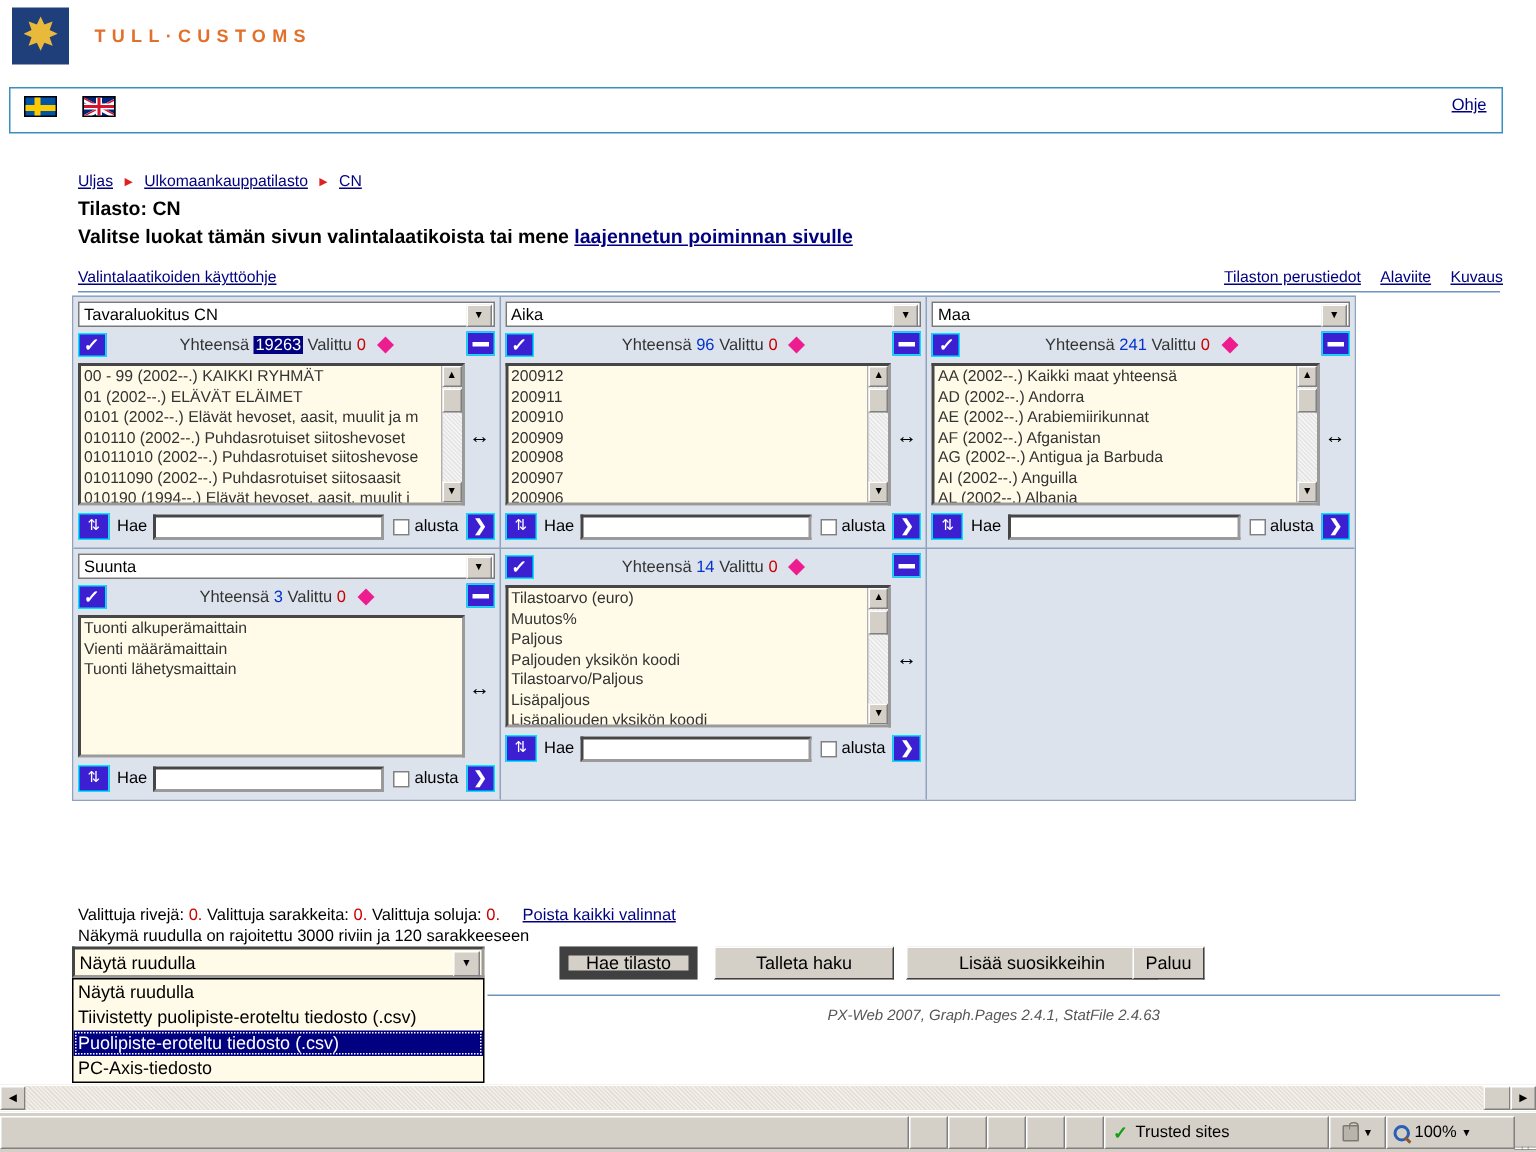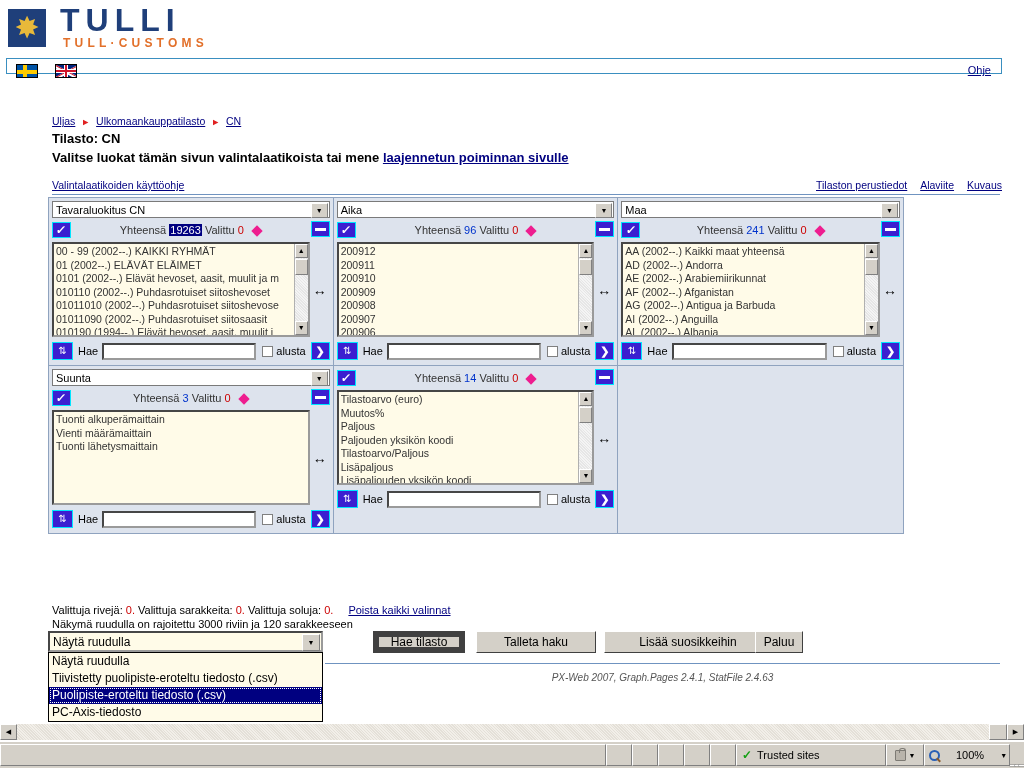--- a/index.html
+++ b/index.html
@@ -31,21 +31,21 @@
     letter-spacing:6px; line-height:30px;
   }
   #logo-text .tull {
     font-family:"Liberation Sans", sans-serif;
     font-size:12px; font-weight:bold; color:#e2702a;
     letter-spacing:4.2px; line-height:16px; margin-left:3px;
   }
 
   
   #langbar {
-    position:absolute; left:6px; top:58px; width:996px; height:16px;
+    position:absolute; left:6px; top:58px; width:996px; height:31px;
     border:1px solid #3a8fc0; background:#ffffff; box-sizing:border-box;
   }
   .flag { position:absolute; top:5px; width:22px; height:14px; border:1px solid #000; box-sizing:border-box; }
   #flag-se { left:9px; background:#0053a5; }
   #flag-se:before { content:""; position:absolute; left:6px; top:0; bottom:0; width:4px; background:#fecb00; }
   #flag-se:after  { content:""; position:absolute; top:5px; left:0; right:0; height:4px; background:#fecb00; }
   #flag-gb { left:48px; background:#00247d; overflow:hidden; }
   #flag-gb .d1, #flag-gb .d2 { position:absolute; left:-4px; top:5.5px; width:30px; height:2.5px; background:#fff; }
   #flag-gb .d1 { transform:rotate(28deg); } #flag-gb .d2 { transform:rotate(-28deg); }
   #flag-gb .r1, #flag-gb .r2 { position:absolute; left:-4px; top:6.2px; width:30px; height:1.2px; background:#cf142b; }
@@ -236,21 +236,21 @@
     display:flex; align-items:stretch; font-size:11px;
   }
   #statusbar .panel {
     border:1px solid #fff; border-right-color:#808080; border-bottom-color:#808080;
     box-sizing:border-box; display:flex; align-items:center; margin:2px 0 2px 0;
   }
   #sb-main { flex:1; padding-left:4px; }
   #statusbar .small { width:26px; }
   #sb-zone { width:150px; padding-left:5px; gap:5px; }
   #sb-lock { width:38px; justify-content:center; gap:3px; }
-  #sb-zoom { width:86px; padding-left:4px; gap:16px; }
+  #sb-zoom { width:86px; padding-left:4px; gap:3px; }
   .check-green { color:#14a014; font-weight:bold; font-size:12px; }
   .lock-glyph {
     width:11px; height:11px; background:#b9b4ab; border:1px solid #7d7a74;
     border-radius:1px; position:relative; box-sizing:border-box;
   }
   .lock-glyph:before {
     content:""; position:absolute; left:3px; top:-3px; width:5px; height:4px;
     border:1px solid #7d7a74; border-bottom:none; border-radius:3px 3px 0 0;
   }
   .mini-caret { font-size:7px; }
@@ -269,21 +269,20 @@
 </style>
 </head>
 <body>
 
 <div id="header">
   <div id="logo-block">
     <div id="logo-mark">
       <div class="caduceus">✸</div>
     </div>
     <div id="logo-text">
-      <div class="tulli">TULLI</div>
       <div class="tull">TULL·CUSTOMS</div>
     </div>
   </div>
 </div>
 
 <div id="langbar">
   <div class="flag" id="flag-se"></div>
   <div class="flag" id="flag-gb">
     <span class="d1"></span>
       <span class="d2"></span>

